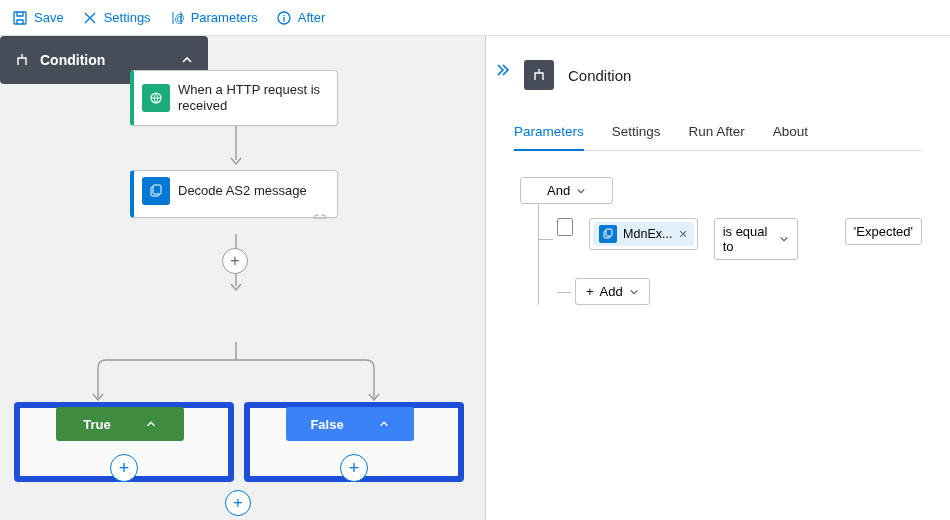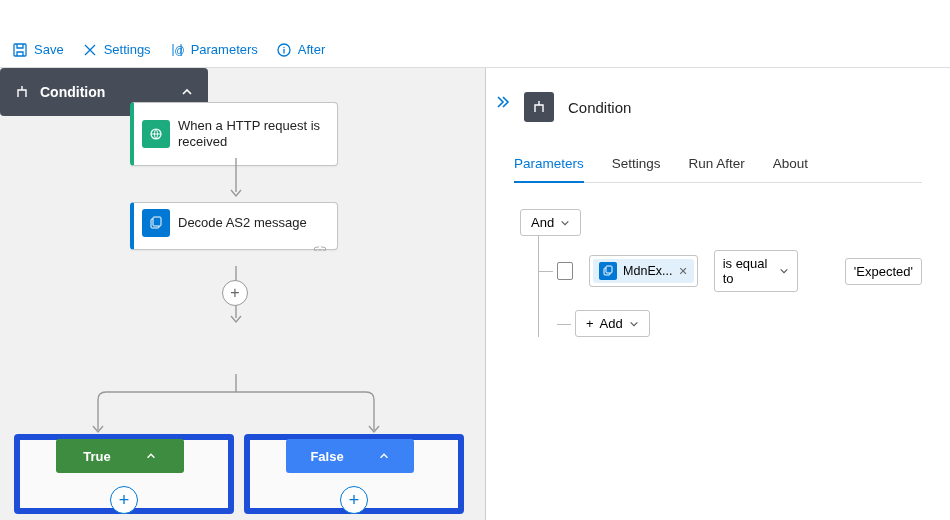--- a/index.html
+++ b/index.html
@@ -1,29 +1,29 @@
 <!DOCTYPE html>
 <html><head>
 <meta charset="utf-8">
 <style>
   * { box-sizing: border-box; margin: 0; padding: 0; font-family: "Segoe UI", Arial, sans-serif; }
   body { width: 950px; height: 520px; background: #fff; overflow: hidden; }
   
   
-  .toolbar { height: 36px; display: flex; align-items: center; padding: 0 12px; background: #fff; border-bottom: 1px solid #ddd; gap: 18px; margin-top: 32px; }
+  .toolbar { height: 36px; display: flex; align-items: center; padding: 0 12px; background: #fff; border-bottom: 1px solid #ddd; gap: 18px; }
   .tb-item { display: flex; align-items: center; gap: 6px; color: #0078d4; font-size: 13px; cursor: pointer; }
   .tb-icon { width: 16px; height: 16px; display: flex; align-items: center; justify-content: center; }
   .tb-icon svg { stroke: #0078d4; fill: none; stroke-width: 1.3; }
 
   .main { display: flex; height: calc(100% - 36px); }
   .canvas { flex: 0 0 486px; background: #f1f1f1; position: relative; border-right: 1px solid #ccc; }
   
   
   .node { position: absolute; background: #fff; border: 1px solid #c4c4c4; border-radius: 4px; box-shadow: 0 1px 2px rgba(0,0,0,.05); display: flex; align-items: center; }
-  .node-http { left: 130px; top: 34px; width: 208px; height: 64px; border-left: 4px solid #1bab7d; padding: 6px 8px; gap: 8px; }
+  .node-http { left: 130px; top: 34px; width: 208px; height: 56px; border-left: 4px solid #1bab7d; padding: 6px 8px; gap: 8px; }
   .node-as2 { left: 130px; top: 134px; width: 208px; height: 48px; border-left: 4px solid #0078d4; padding: 6px 8px; gap: 8px; flex-direction: column; align-items: stretch; }
   .as2-row { display: flex; align-items: center; gap: 8px; }
   .link-row { height: 18px; display: flex; justify-content: flex-end; align-items: center; color: #999; }
   .node-cond { left: 130px; top: 258px; width: 208px; height: 48px; background: #464d59; border: none; border-radius: 4px; color: #fff; display: flex; align-items: center; padding: 0 14px; gap: 10px; }
   .cond-title { flex: 1; font-size: 14px; font-weight: 600; }
   
   .branch-box { position: absolute; width: 220px; height: 80px; border: 6px solid #1d4ed8; border-radius: 4px; background: #fafafa; }
   .branch-true { left: 14px; top: 366px; }
   .branch-false { left: 244px; top: 366px; }
   .branch-hdr { position: absolute; top: -1px; left: 36px; width: 128px; height: 34px; border-radius: 3px; display: flex; align-items: center; justify-content: center; color: #fff; font-size: 13px; font-weight: 600; gap: 14px; }
@@ -48,23 +48,23 @@
   .collapse-arr { position: absolute; left: 8px; top: 26px; color: #0078d4; font-size: 16px; cursor: pointer; }
   .panel-hdr { display: flex; align-items: center; gap: 14px; margin-left: 10px; margin-bottom: 28px; }
   .panel-hdr-icon { width: 30px; height: 30px; background: #464d59; border-radius: 3px; display: flex; align-items: center; justify-content: center; }
   .panel-title { font-size: 15px; color: #222; }
   
   .tabs { display: flex; gap: 28px; border-bottom: 1px solid #ddd; margin-bottom: 26px; }
   .tab { font-size: 13.5px; color: #333; padding: 6px 0 10px; cursor: pointer; }
   .tab.active { color: #0078d4; border-bottom: 2px solid #0078d4; margin-bottom: -1px; }
   
   .cond-builder { margin-left: 6px; }
-  .and-box { display: inline-flex; align-items: center; border: 1px solid #c4c4c4; border-radius: 3px; padding: 5px 10px; font-size: 13px; cursor: pointer; gap: 6px; }
+  .and-box { display: inline-flex; align-items: center; border: 1px solid #c4c4c4; border-radius: 3px; padding: 5px 26px; font-size: 13px; cursor: pointer; gap: 6px; }
   .tree-wrap { border-left: 1px solid #bbb; margin-left: 18px; padding-top: 14px; }
-  .cond-row { display: flex; align-items: center; gap: 16px; position: relative; margin-left: 18px; }
+  .cond-row { display: flex; align-items: flex-start; gap: 16px; position: relative; margin-left: 18px; }
   .cond-row::before { content: ''; position: absolute; left: -18px; top: 50%; width: 14px; height: 1px; background: #bbb; }
   .chk { width: 18px; height: 18px; border: 1px solid #888; border-radius: 2px; }
   .token-box { display: flex; align-items: center; border: 1px solid #c4c4c4; border-radius: 3px; padding: 3px; gap: 4px; }
   .token { display: flex; align-items: center; background: #e1f0fb; border-radius: 3px; padding: 3px 6px; font-size: 12.5px; gap: 6px; }
   .token-ic { width: 18px; height: 18px; background: #0078d4; border-radius: 2px; display: flex; align-items: center; justify-content: center; }
   .token-x { color: #666; font-size: 11px; cursor: pointer; }
   .op-box { display: flex; align-items: center; border: 1px solid #c4c4c4; border-radius: 3px; padding: 5px 8px; font-size: 13px; gap: 6px; cursor: pointer; }
   .val-box { border: 1px solid #c4c4c4; border-radius: 3px; padding: 5px 8px; font-size: 13px; margin-left: 31px; }
   
   .add-row { display: flex; align-items: center; margin-left: 36px; margin-top: 18px; position: relative; }

